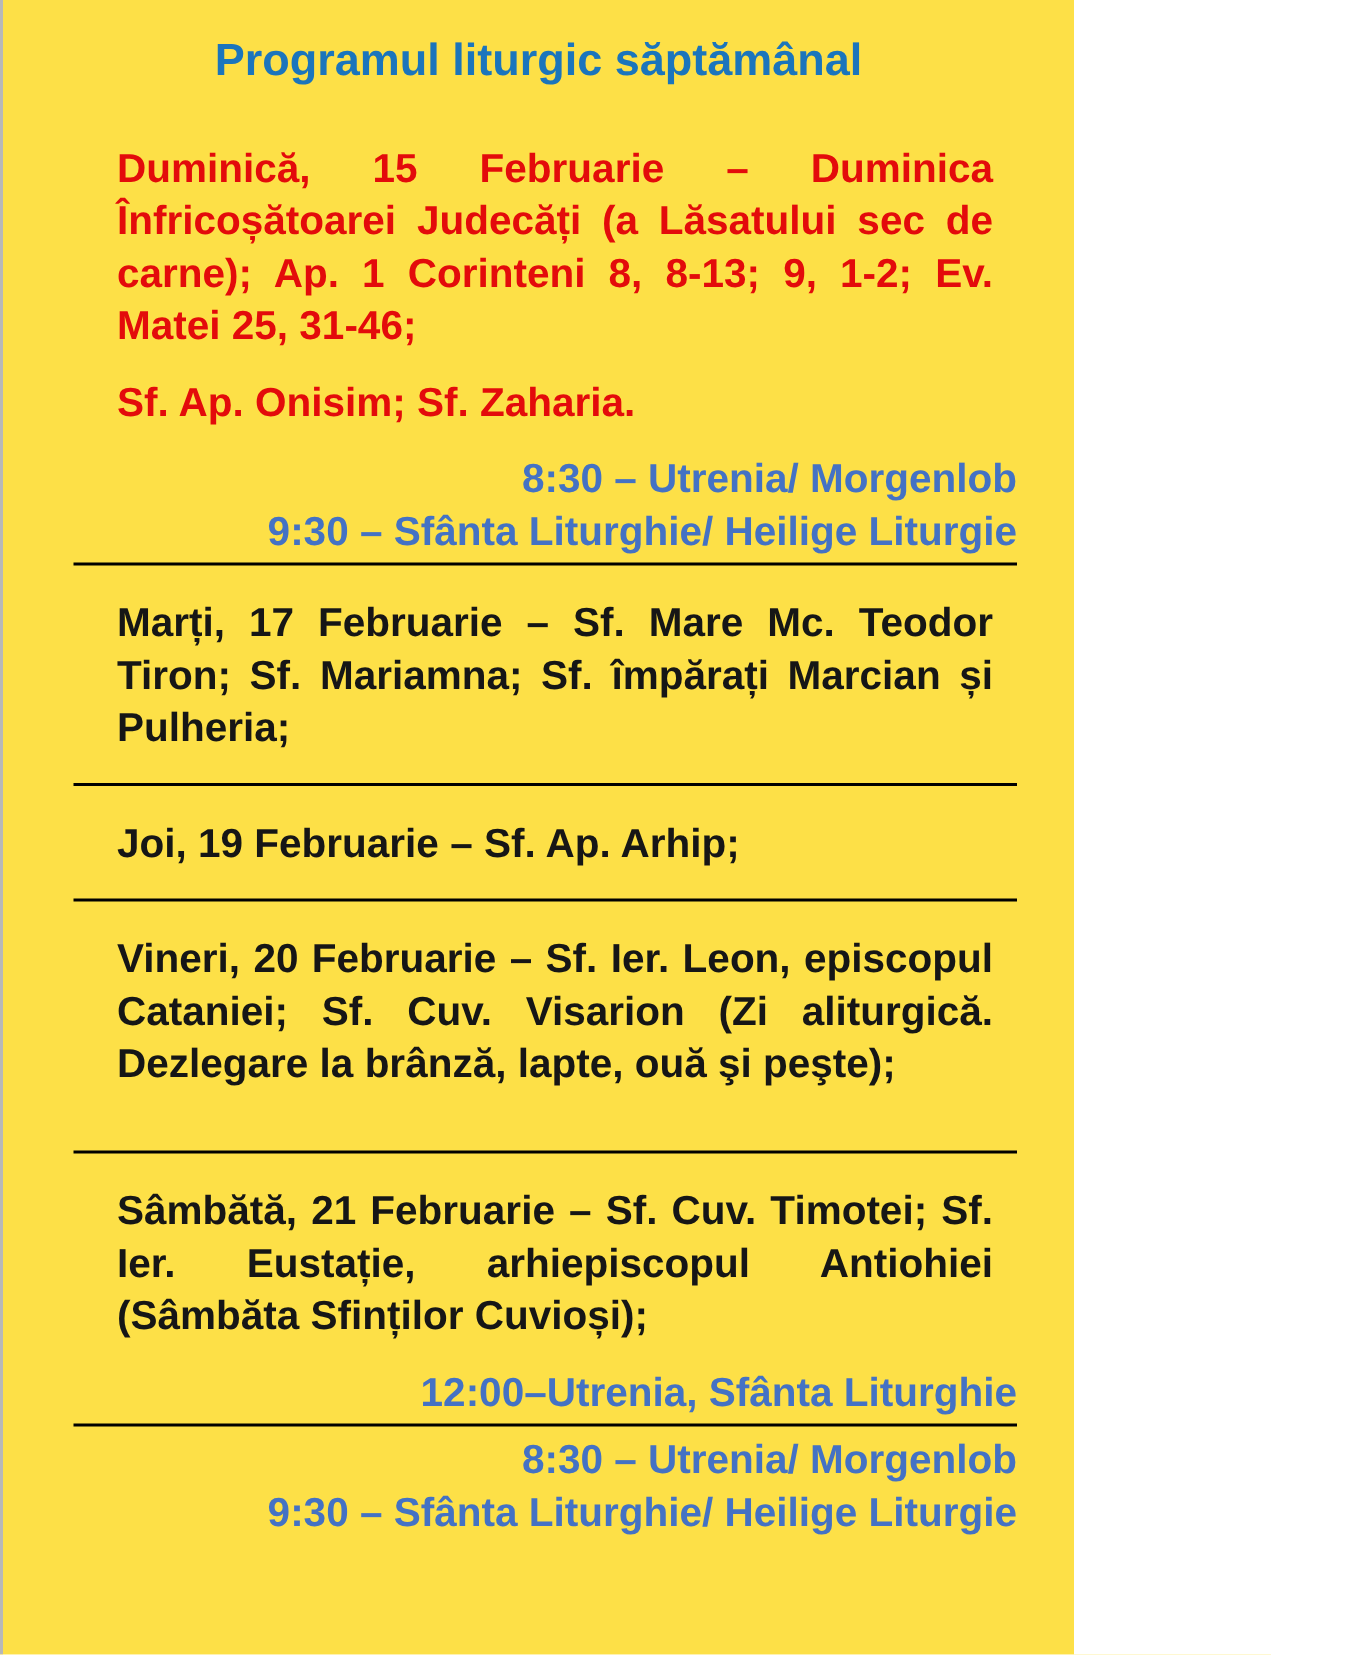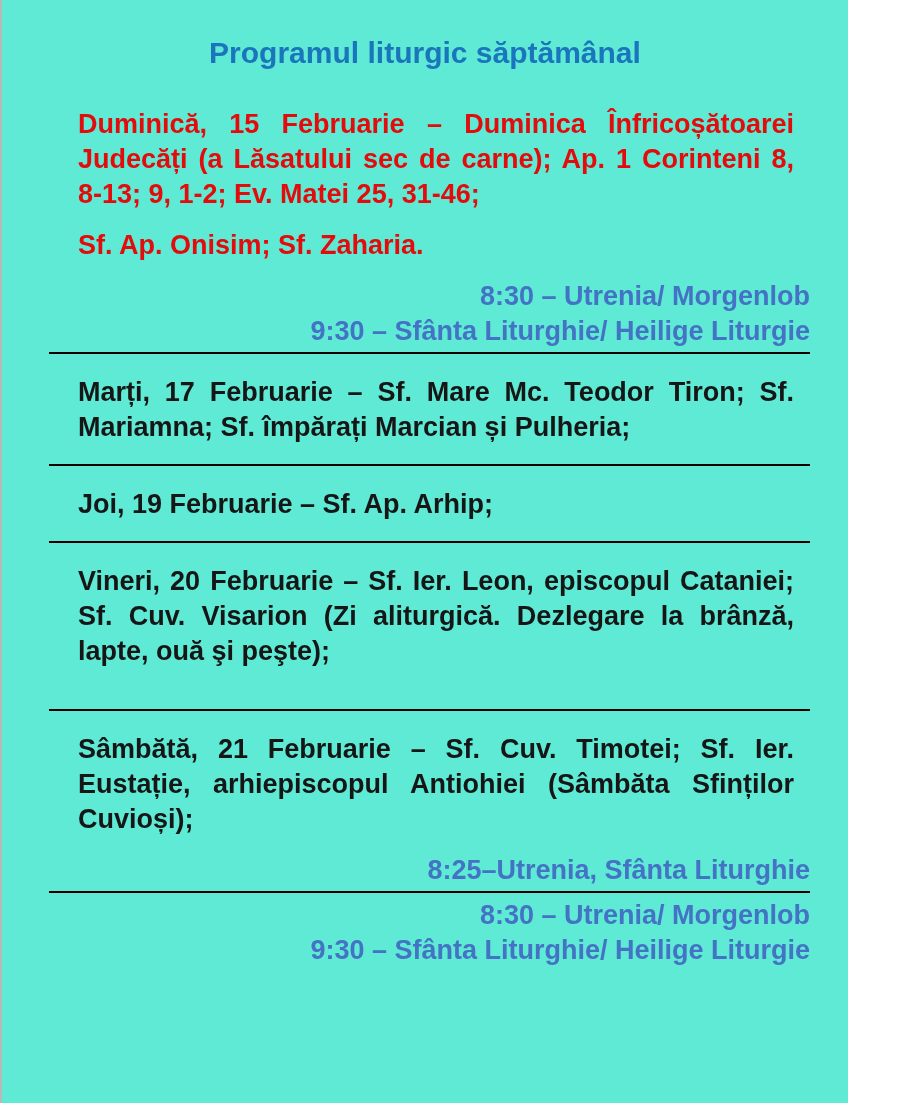--- a/index.html
+++ b/index.html
@@ -7,25 +7,25 @@
     --title_blue: #1b75bc;
     --time_blue: #4472c4;
     --text_black: #161616;
     --divider_black: #000000;
     --left_border_gray: #b8b8b8;
   }
   * { box-sizing: border-box; }
   html, body { margin: 0; padding: 0; background: #ffffff; }
   body { font-family: "Liberation Sans", sans-serif; }
   .page {
-    width: 848px;
+    width: 716px;
     min-height: 1103px;
-    background: #5eead4;
+    background: #fde047;
     border-left: 2px solid var(--left_border_gray);
-    padding-top: 36px;
+    padding-top: 24px;
     overflow: hidden;
   }
   .title {
     margin: 0 0 16px 0;
     text-align: center;
     font-size: 30px;
     font-weight: bold;
     color: var(--title_blue);
     letter-spacing: 0px;
   }
@@ -84,21 +84,21 @@
     <section class="sec">
       <p class="para">Joi, 19 Februarie – Sf. Ap. Arhip;</p>
     </section>
 
     <section class="sec gap-after">
       <p class="para">Vineri, 20 Februarie – Sf. Ier. Leon, episcopul Cataniei; Sf. Cuv. Visarion (Zi aliturgică. Dezlegare la brânză, lapte, ouă şi peşte);</p>
     </section>
 
     <section class="sec">
       <p class="para">Sâmbătă, 21 Februarie – Sf. Cuv. Timotei; Sf. Ier. Eustație, arhiepiscopul Antiohiei (Sâmbăta Sfinților Cuvioși);</p>
-      <p class="time">8:25–Utrenia, Sfânta Liturghie</p>
+      <p class="time">12:00–Utrenia, Sfânta Liturghie</p>
     </section>
 
     <section class="sec red flush no-divider">
       <p class="time">8:30 – Utrenia/ Morgenlob</p>
       <p class="time">9:30 – Sfânta Liturghie/ Heilige Liturgie</p>
     </section>
 
   </div>
 </div>
 

